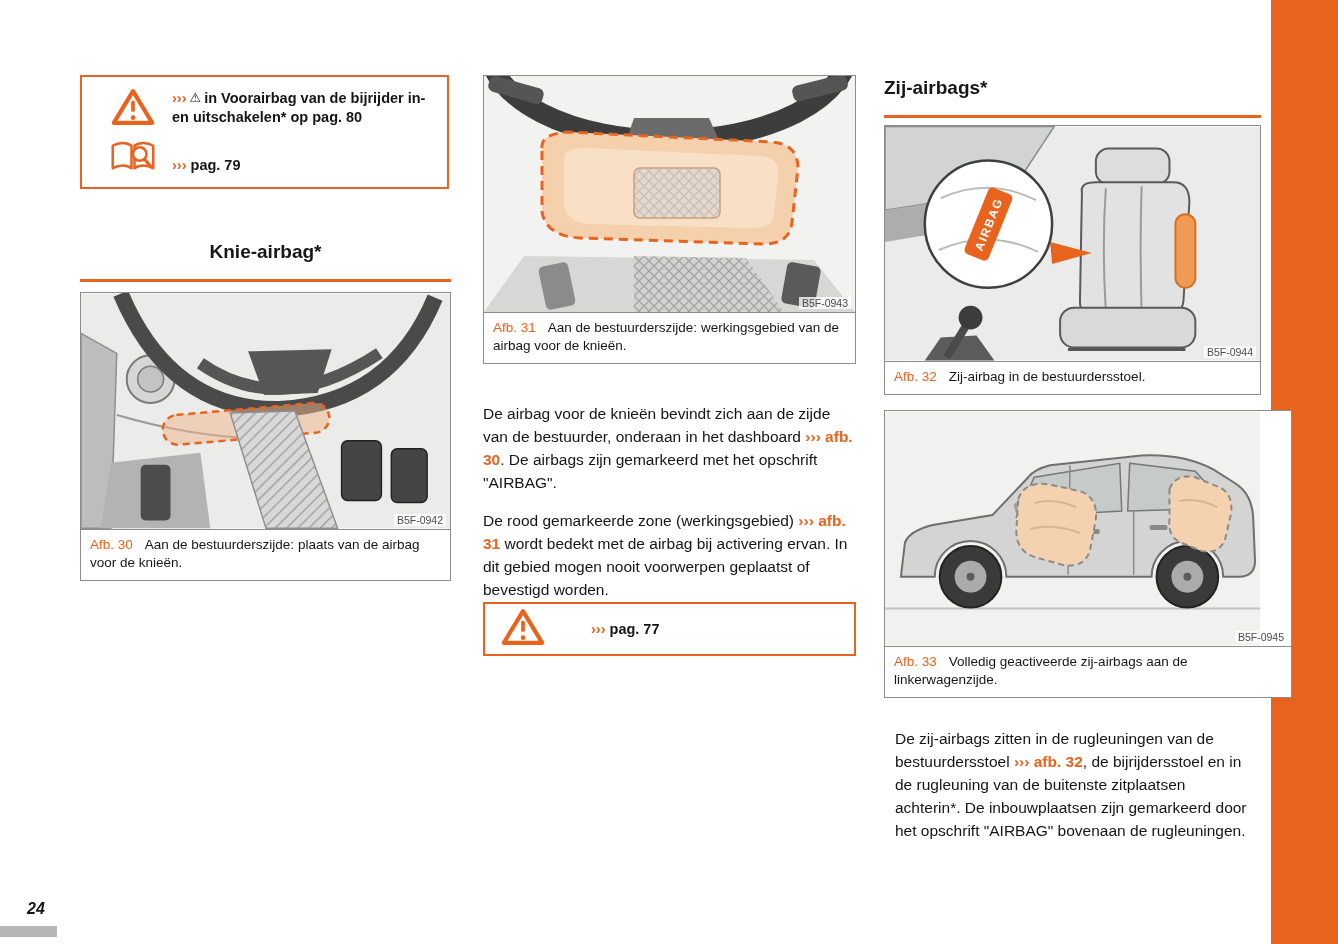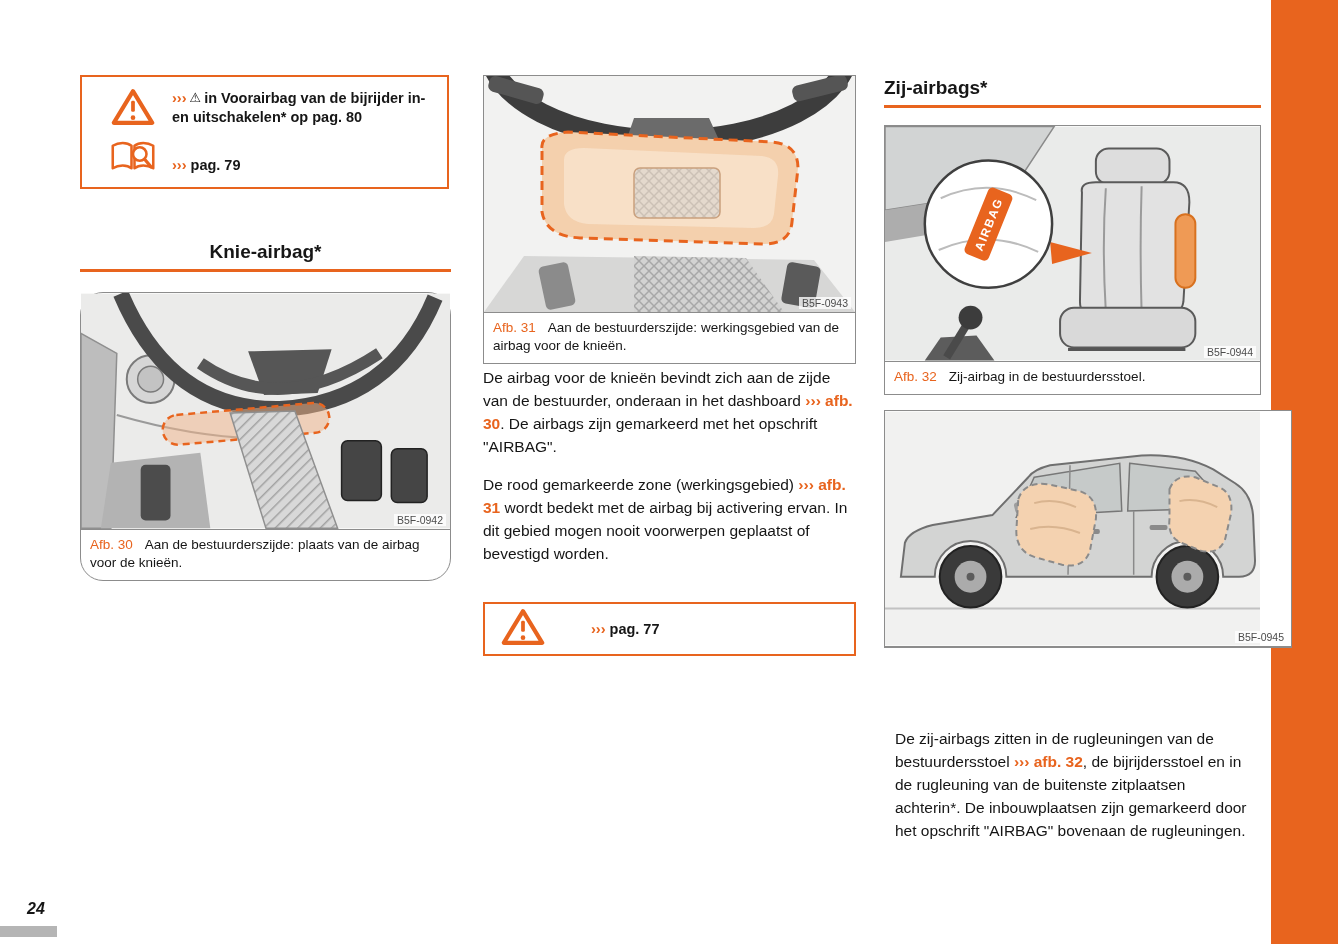--- a/index.html
+++ b/index.html
@@ -19,42 +19,42 @@
 
   .ref{color:var(--accent);font-weight:700;}
   .inline-warn{font-size:13px;position:relative;top:-1px;padding:0 3px;color:#111;}
 
   .info-box{position:absolute;left:80px;top:75px;width:369px;height:114px;border:2px solid var(--accent);
     box-sizing:border-box;display:flex;flex-direction:column;justify-content:space-between;padding:10px 10px 12px 12px;}
   .info-row{display:flex;align-items:flex-end;}
   .info-icon{width:78px;flex:none;display:flex;justify-content:center;}
   .info-text{font-size:14.5px;font-weight:700;line-height:19px;}
 
-  .section-heading{position:absolute;font-size:19px;font-weight:700;padding-bottom:6px;border-bottom:3px solid var(--accent);}
+  .section-heading{position:absolute;font-size:19px;font-weight:700;padding-bottom:16px;border-bottom:3px solid var(--accent);}
   #heading-knie{left:80px;top:241px;width:371px;text-align:center;}
   #heading-zij{left:884px;top:77px;width:377px;}
 
   .figure{position:absolute;border:1px solid var(--figborder);background:#fff;box-sizing:border-box;}
   .fig-img{position:relative;border-bottom:1px solid var(--figborder);overflow:hidden;}
   .fig-img svg{display:block;}
   .fig-code{position:absolute;right:4px;bottom:3px;font-size:10.5px;color:#4c4c4c;background:rgba(255,255,255,.78);padding:0 3px;}
   .fig-caption{padding:6px 9px 8px;font-size:13.5px;font-weight:400;line-height:18px;}
   .fig-label{color:var(--accent);margin-right:12px;}
 
-  #fig30{left:80px;top:292px;width:371px;border-radius:23px;}
+  #fig30{left:80px;top:292px;width:371px;}
   #fig30 .fig-img{height:236px;}
   #fig31{left:483px;top:75px;width:373px;}
   #fig31 .fig-img{height:236px;}
   #fig32{left:884px;top:125px;width:377px;}
   #fig32 .fig-img{height:235px;}
   #fig33{left:884px;top:410px;width:408px;}
   #fig33 .fig-img{height:235px;}
 
   .text-block{position:absolute;font-size:15.5px;line-height:23px;color:#151515;}
-  #mid-text{left:483px;top:366px;width:375px;}
+  #mid-text{left:483px;top:402px;width:375px;}
   #mid-text p{margin:0 0 15px;}
   #right-text{left:884px;top:716px;width:379px;}
   #right-text p{margin:11px;}
 
   .warning-box{position:absolute;border:2px solid var(--accent);display:flex;align-items:center;box-sizing:border-box;}
   #mid-warning{left:483px;top:602px;width:373px;height:54px;padding-left:16px;}
   #mid-warning .warn-text{margin-left:46px;font-size:14.5px;font-weight:700;}
 
   .page-number{position:absolute;left:27px;top:900px;font-size:16px;font-weight:700;font-style:italic;}
   .page-tab{position:absolute;left:0;top:926px;width:57px;height:11px;background:#b5b5b5;}
@@ -255,20 +255,23 @@
         <g>
           <path d="M134 88 Q140 70 164 73 L196 80 Q214 86 212 108 L206 140 Q200 158 178 154 L150 146 Q132 140 132 120 Z" fill="#f4d2b0" stroke="#8a8a8a" stroke-width="2" stroke-dasharray="6 4"></path>
           <path d="M150 92 Q170 86 192 96" fill="none" stroke="#d9b48f" stroke-width="2"></path>
           <path d="M146 118 Q170 112 196 122" fill="none" stroke="#d9b48f" stroke-width="2"></path>
           <path d="M286 78 Q292 62 312 66 L336 76 Q350 82 348 102 L342 128 Q336 144 318 140 L298 132 Q284 126 286 108 Z" fill="#f4d2b0" stroke="#8a8a8a" stroke-width="2" stroke-dasharray="6 4"></path>
           <path d="M296 90 Q314 86 334 96" fill="none" stroke="#d9b48f" stroke-width="2"></path>
         </g>
       </svg>
       <span class="fig-code">B5F-0945</span>
     </div>
+    <div class="fig-caption">
+      <span class="fig-label">Afb. 33</span><span>Volledig geactiveerde zij-airbags aan de linkerwagenzijde.</span>
+    </div>
   </div>
 
   <div class="text-block" id="right-text">
     <p><span>De zij-airbags zitten in de rugleuningen van de bestuurdersstoel </span><span class="ref">››› afb. 32</span><span>, de bijrijdersstoel en in de rugleuning van de buitenste zitplaatsen achterin*. De inbouwplaatsen zijn gemarkeerd door het opschrift "AIRBAG" bovenaan de rugleuningen.</span></p>
   </div>
 
   <div class="page-number">24</div>
   <div class="page-tab"></div>
 
 </div>

